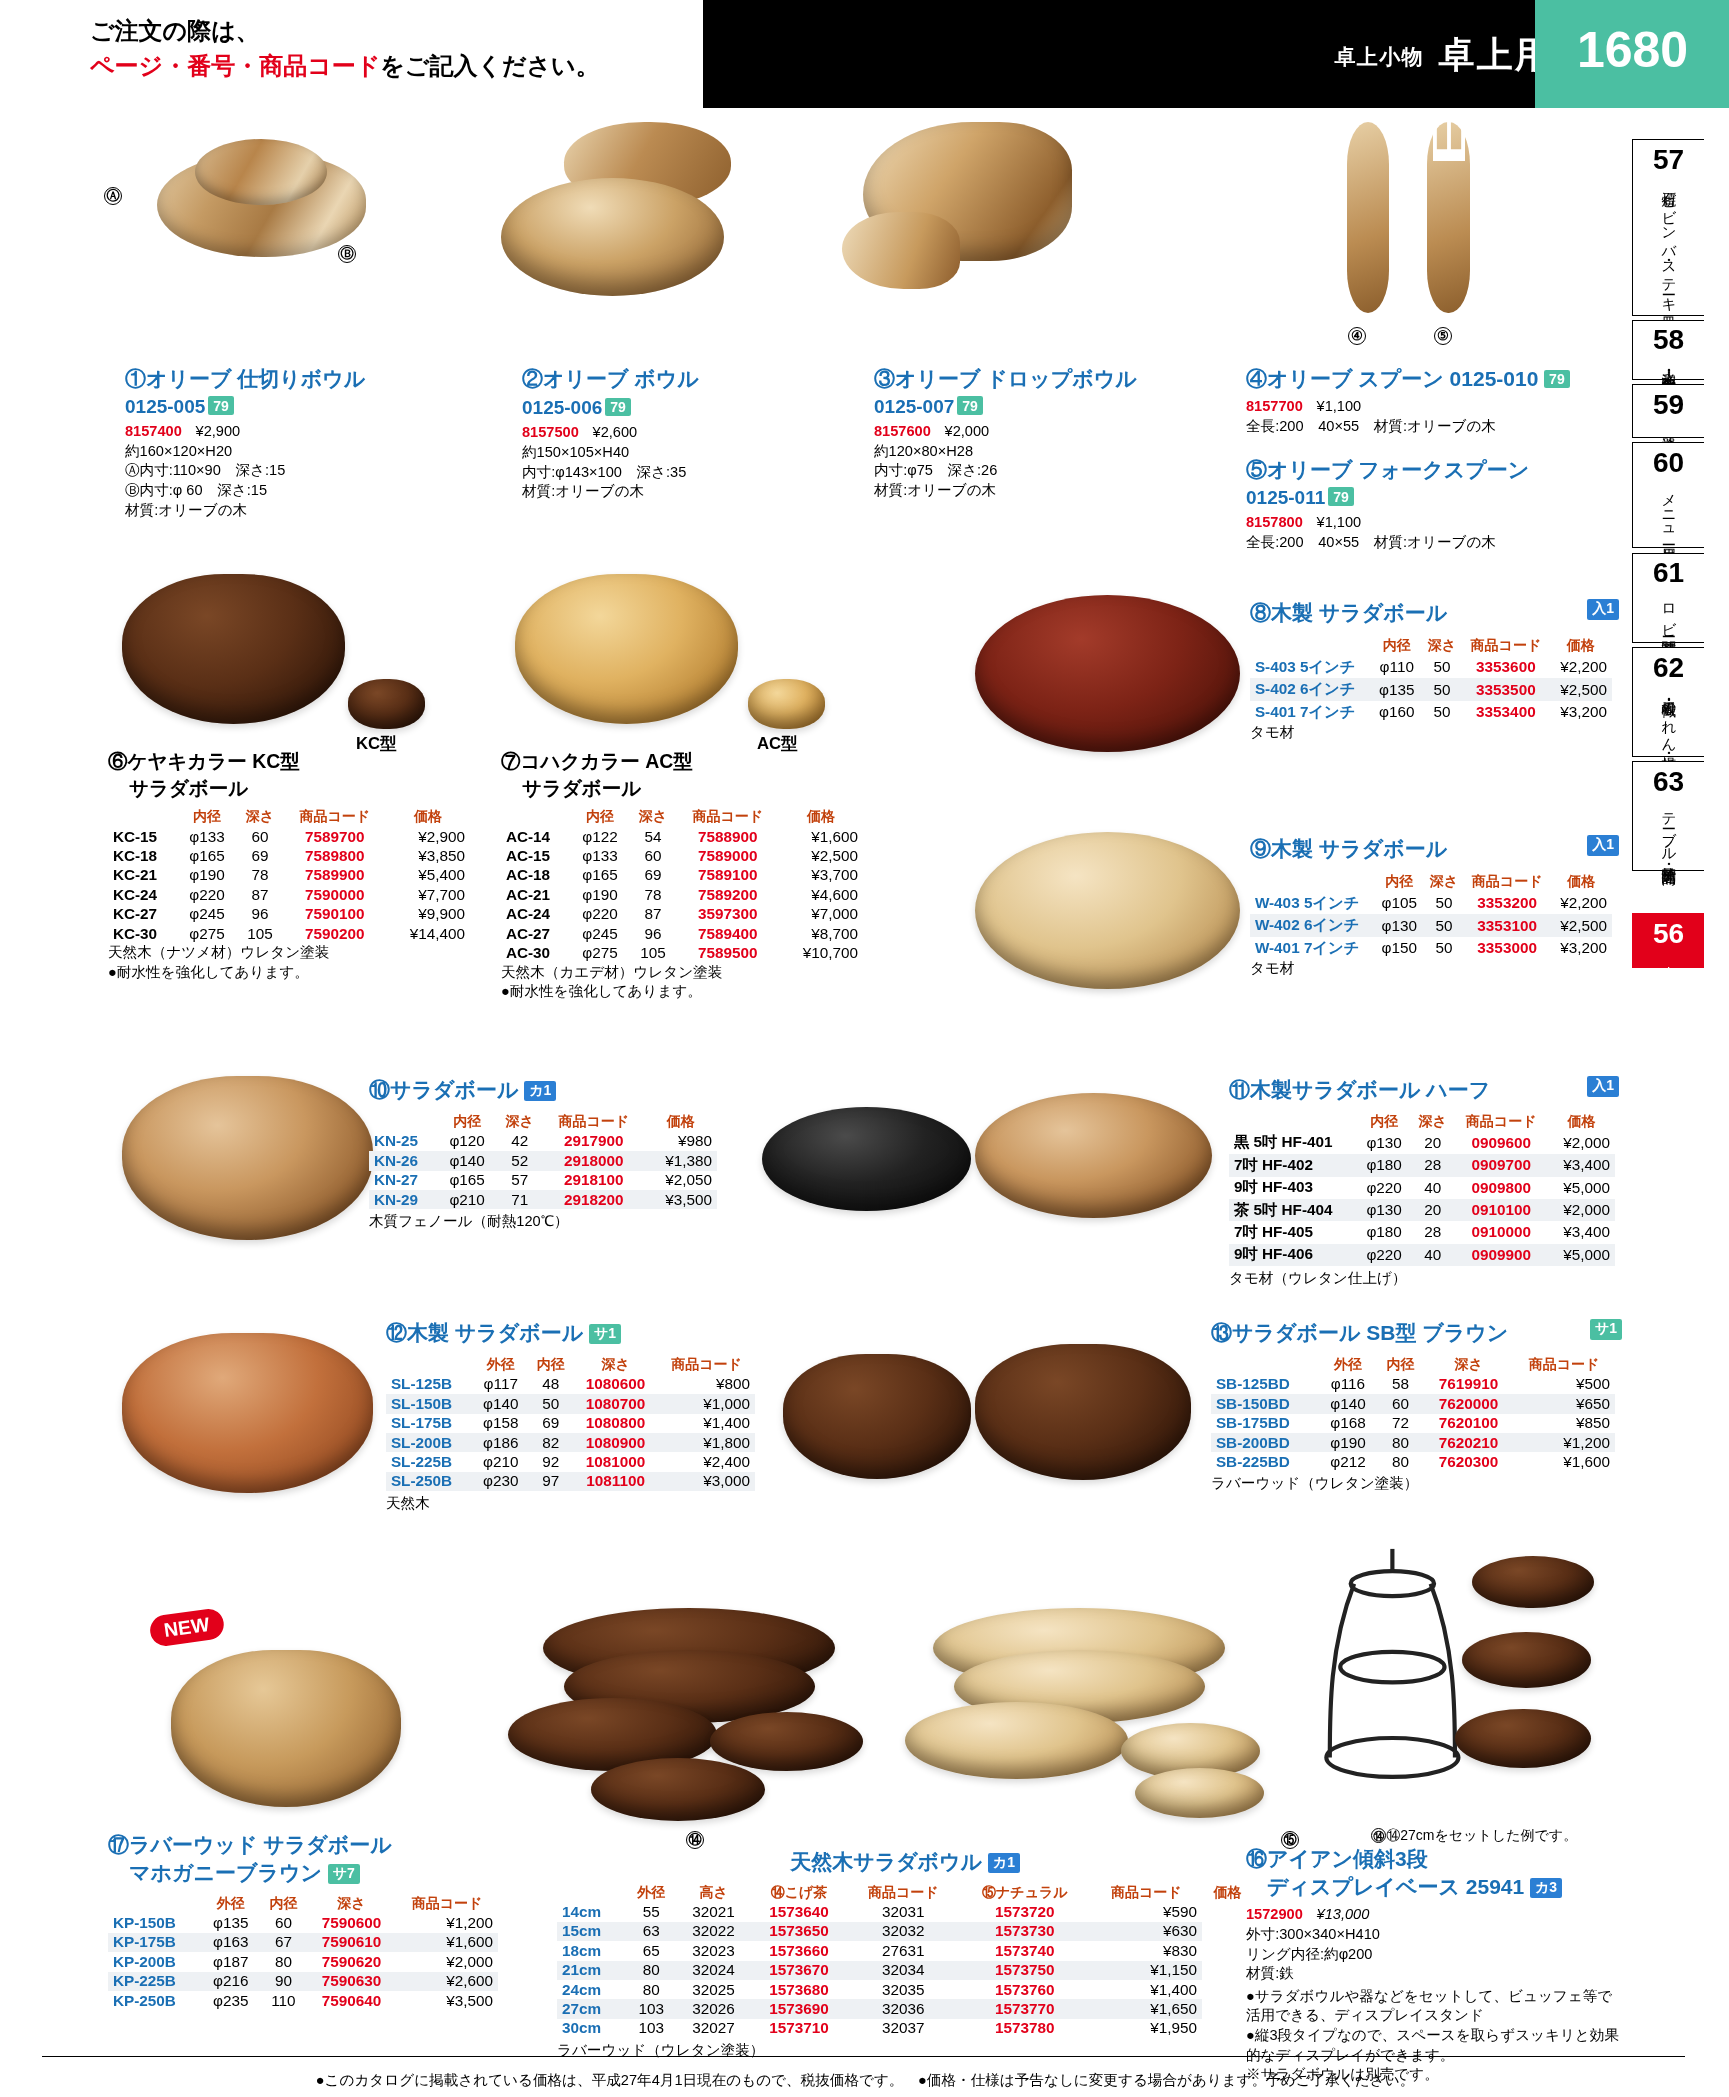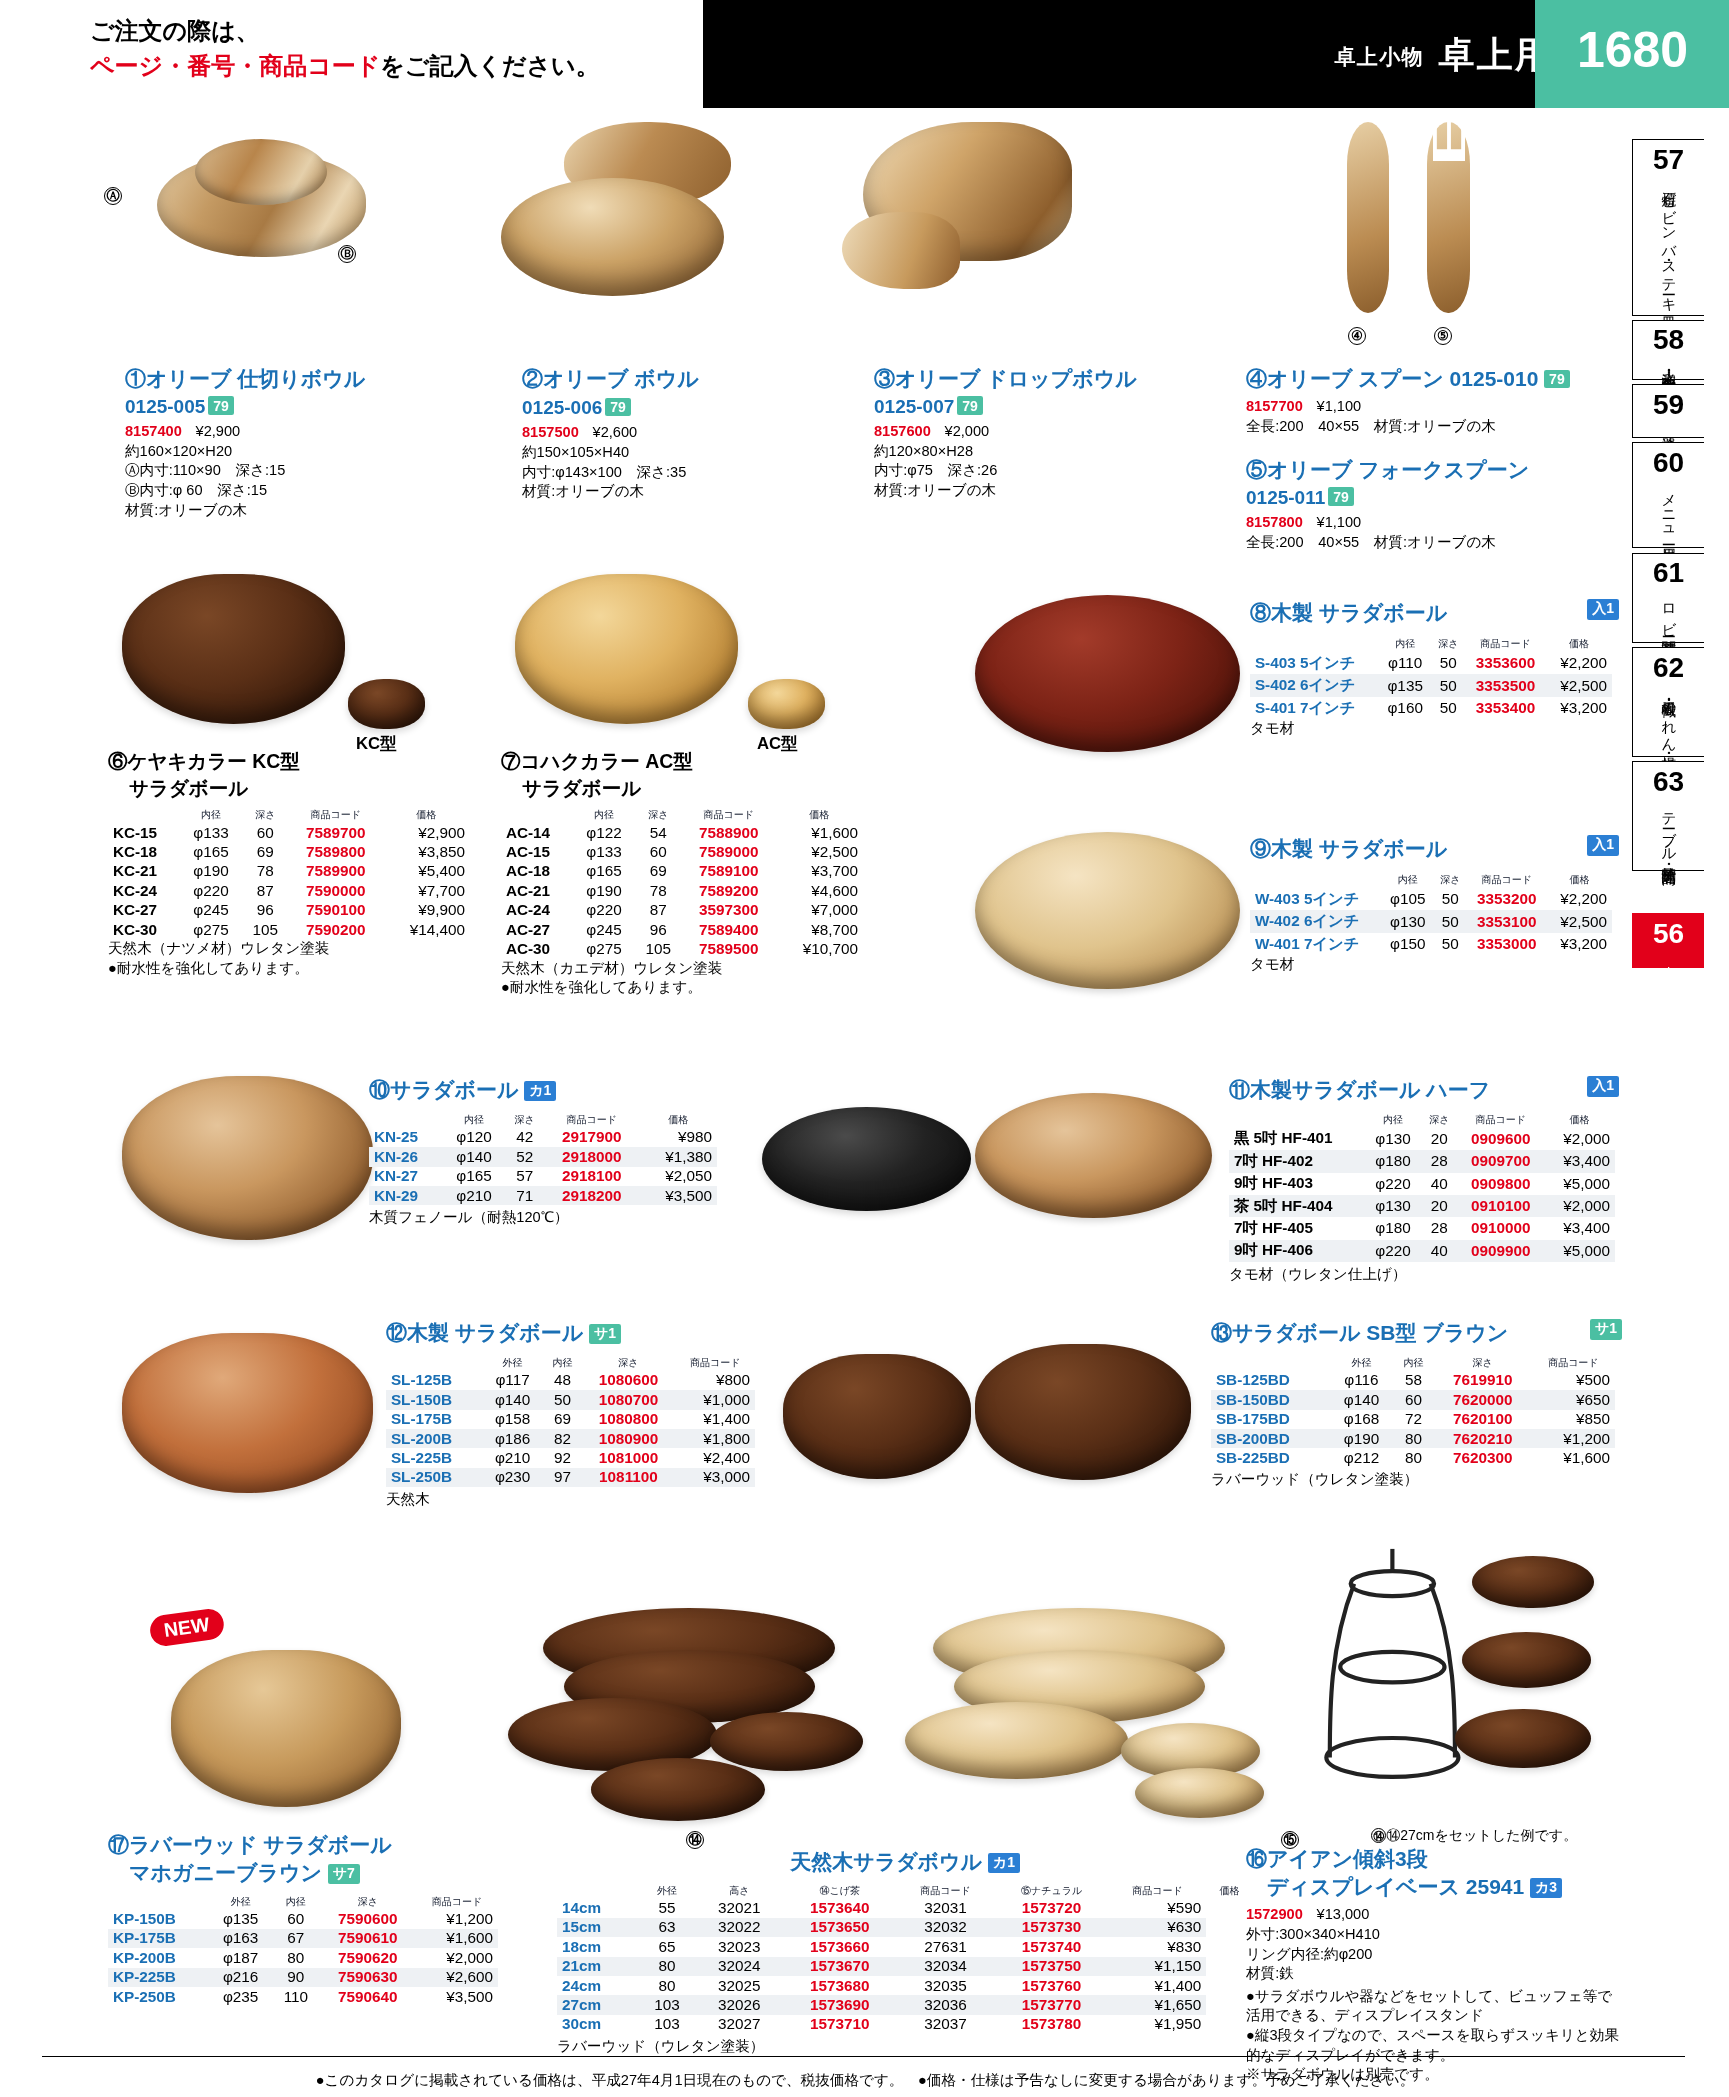--- a/index.html
+++ b/index.html
@@ -90,21 +90,21 @@
   }
   .bowl.light {
     background:radial-gradient(ellipse at 38% 28%, #f5e4c3 0%, #e0c48d 45%, #b58a4d 88%);
   }
   .bowl.black {
     background:radial-gradient(ellipse at 40% 28%, #4b4b4b 0%, #222 45%, #0b0b0b 88%);
   }
 
   
   table.t { border-collapse:collapse; font-size:15.3px; }
-  table.t th { font-weight:normal; font-size:10px; padding:0.7px 4.2px; text-align:center; color:#0f172a; }
+  table.t th { font-weight:bold; font-size:14px; padding:0.7px 4.2px; text-align:center; color:#c2410c; }
   table.t td { padding:0.7px 4.9px; white-space:nowrap; }
   table.t td.m { color:#1a6fb4; font-weight:bold; text-align:left; }
   table.t td.d { text-align:center; }
   table.t td.c { color:#e2001a; font-weight:bold; text-align:center; }
   table.t td.p { text-align:right; }
   table.t tr.alt td { background:#eef1f4; }
 
   .footer {
     position:absolute; left:0; bottom:7px; width:1730px;
     text-align:center; font-size:14.6px; color:#000;
@@ -865,21 +865,21 @@
     </tbody>
       </table>
     <div class="spec" style="margin-top:2.8px;">ラバーウッド（ウレタン塗装）</div>
   </div>
 
   <div style="position:absolute;left:1246px;top:1845px;width:376px;">
     <div class="ttl"><span>⑯</span><span>アイアン傾斜3段</span></div>
     <div class="ttl" style="margin-left:21px;"><span>ディスプレイベース 25941</span> <span class="badge blue">カ3</span></div>
     <div class="spec" style="margin-top:4.2px;">
       <span class="r">1572900</span>
-      <span style="margin-left:9.7px;">¥13,000</span>
+      <span style="margin-left:9.7px;font-style:italic;">¥13,000</span>
     </div>
     <div class="spec">外寸:300×340×H410</div>
     <div class="spec">リング内径:約φ200</div>
     <div class="spec">材質:鉄</div>
     <div class="spec" style="margin-top:2.8px;">●サラダボウルや器などをセットして、ビュッフェ等で活用できる、ディスプレイスタンド</div>
     <div class="spec">●縦3段タイプなので、スペースを取らずスッキリと効果的なディスプレイができます。</div>
     <div class="spec">※サラダボウルは別売です。</div>
   </div>
 
   <div class="sep" style="left:42px; bottom:40px; width:1643px;"></div>

